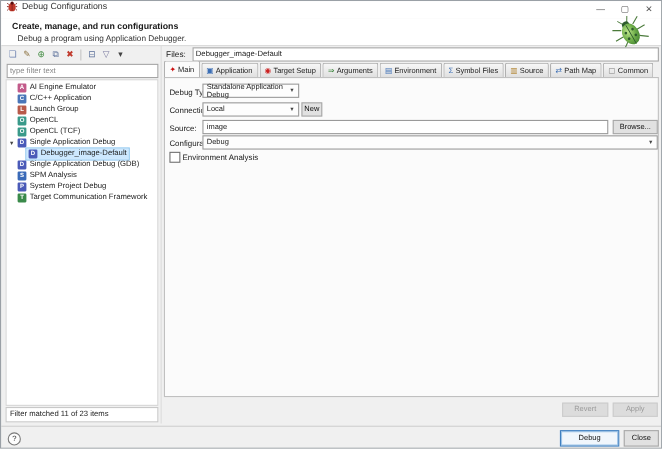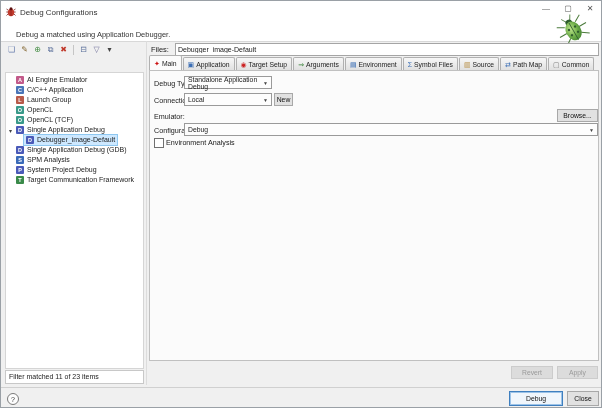--- a/index.html
+++ b/index.html
@@ -1,20 +1,20 @@
 <!DOCTYPE html>
 <html><head>
 <meta charset="utf-8">
 <style>
   html,body{margin:0;padding:0;}
   body{width:602px;height:408px;font-family:"Liberation Sans",sans-serif;background:#fff;-webkit-font-smoothing:antialiased;}
   .window{position:relative;width:600px;height:406px;border:1px solid #9aa0a6;background:#f0f0f0;overflow:hidden;}
 
   
-  .titlebar{position:absolute;top:0;left:0;right:0;height:16px;background:#fff;display:flex;align-items:flex-end;}
+  .titlebar{position:absolute;top:0;left:0;right:0;height:16px;background:#fff;display:flex;align-items:flex-start;}
   .app-icon{margin-left:5px;display:flex;align-items:center;}
   .title-text{font-size:8px;color:#333;margin-left:4px;}
   .win-controls{margin-left:auto;display:flex;height:16px;}
   .win-btn{width:22px;height:16px;text-align:center;font-size:8px;line-height:16px;color:#555;}
 
   
   .header{position:absolute;top:16px;left:0;right:0;height:24px;background:#fff;border-bottom:1px solid #d8d8d8;}
   .header-title{position:absolute;left:10px;top:2px;font-size:8px;font-weight:bold;color:#1a1a1a;}
   .header-sub{position:absolute;left:15px;top:13px;font-size:7.5px;color:#333;}
   .header-bug{position:absolute;right:10px;top:-3px;}
@@ -78,21 +78,22 @@
     </span>
     <span class="title-text">Debug Configurations</span>
     <span class="win-controls">
         <span class="win-btn">—</span>
         <span class="win-btn">▢</span>
         <span class="win-btn">✕</span>
       </span>
   </div>
 
   <div class="header">
-    <div class="header-sub">Debug a matched using Application Debugger.</div>
+    <div class="header-title">Create, manage, and run configurations</div>
+    <div class="header-sub">Debug a program using Application Debugger.</div>
     <span class="header-bug">
       <svg width="36" height="32" viewBox="0 0 36 32">
         <defs>
           <radialGradient id="bugg" cx="40%" cy="35%" r="75%">
             <stop offset="0%" stop-color="#bce48a"></stop>
             <stop offset="55%" stop-color="#6fae4a"></stop>
             <stop offset="100%" stop-color="#3f7f2f"></stop>
           </radialGradient>
         </defs>
         <g transform="rotate(-30 18 16)">
@@ -120,20 +121,21 @@
       <span class="tb-icon" style="color: rgb(106, 127, 174);">❏</span>
       <span class="tb-icon" style="color: rgb(138, 111, 60);">✎</span>
       <span class="tb-icon" style="color: rgb(63, 138, 63);">⊕</span>
       <span class="tb-icon" style="color: rgb(90, 111, 154);">⧉</span>
       <span class="tb-icon" style="color: rgb(192, 57, 43);">✖</span>
       <span class="tb-sep"></span>
       <span class="tb-icon" style="color: rgb(90, 111, 154);">⊟</span>
       <span class="tb-icon" style="color: rgb(122, 122, 160);">▽</span>
       <span class="tb-icon" style="color: rgb(68, 68, 68);">▾</span>
     </div>
+  <input class="filter-input" type="text" placeholder="type filter text" style="">
   <div class="tree">
       <div class="tree-row" style="padding-left: 1px;">
         <span class="expander"></span>
         <span class="hl">
           <span class="tree-icon" style="background: rgb(194, 90, 138);">A</span>
           <span class="tree-label">AI Engine Emulator</span>
         </span>
       </div>
       <div class="tree-row" style="padding-left: 1px;">
         <span class="expander"></span>
@@ -257,21 +259,22 @@
     <span class="arrow">▼</span>
   </div>
 
   <span class="flabel" style="left:153px;top:95px">Connection:</span>
   <div class="combo" style="left:183px;top:92px;width:88px">
     <span>Local</span>
     <span class="arrow">▼</span>
   </div>
   <div class="btn" style="left:273px;top:92px;width:19px">New</div>
 
-  <span class="flabel" style="left:153px;top:111px">Emulator:</span>
+  <span class="flabel" style="left:153px;top:111px">Source:</span>
+  <input class="tinput" style="left: 183px; top: 108px; width: 369px;" type="text" value="image">
   <div class="btn" style="left:556px;top:108px;width:41px">Browse...</div>
 
   <span class="flabel" style="left:153px;top:125px">Configuration:</span>
   <div class="combo" style="left:183px;top:122px;width:414px">
     <span>Debug</span>
     <span class="arrow">▼</span>
   </div>
 
   <span class="cb" style="left:153px;top:137px"></span>
   <span class="flabel" style="left:165px;top:137px">Environment Analysis</span>

